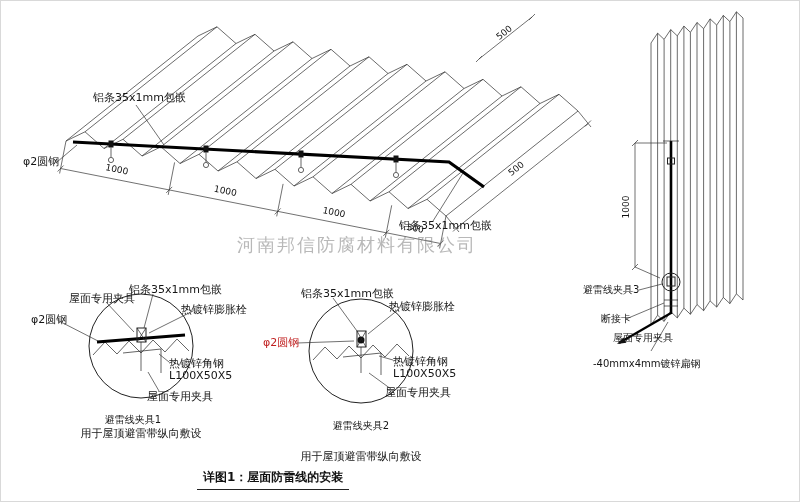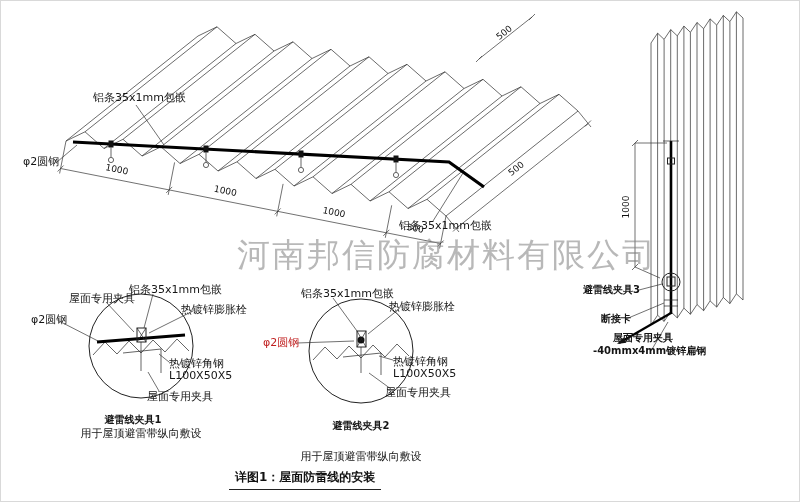--- a/index.html
+++ b/index.html
@@ -1,25 +1,25 @@
 <!DOCTYPE html>
 <html><head>
 <meta charset="utf-8">
 <style>
   * { margin:0; padding:0; box-sizing:border-box; }
   html,body { background:#fff; }
   body { font-family:"DejaVu Sans","Liberation Sans",sans-serif; }
   .canvas { position:relative; width:800px; height:502px; background:#fff; border:1px solid #d9d9d9; overflow:hidden; }
   svg.draw { position:absolute; left:0; top:0; }
   .lbl { position:absolute; font-size:11px; color:#151515; white-space:nowrap; line-height:1.1; }
-  .lbl10 { font-size:10px;font-weight:bold; }
+  .lbl10 { font-size:10px; }
   .red { color:#c02020; }
   .ctr { text-align:center; }
-  .watermark { position:absolute; left:236px; top:232px; font-size:33px; letter-spacing:2px; color:rgba(125,125,125,0.55); white-space:nowrap; }
-  .caption { position:absolute; font-size:12px; font-weight:bold; color:#111; border-bottom:1px solid #222; padding:0 6px 3px 6px; white-space:nowrap;margin-left:32px; }
+  .watermark { position:absolute; left:236px; top:232px; font-size:18px; letter-spacing:2px; color:rgba(125,125,125,0.55); white-space:nowrap; }
+  .caption { position:absolute; font-size:12px; font-weight:bold; color:#111; border-bottom:1px solid #222; padding:0 6px 3px 6px; white-space:nowrap; }
   
   .corr path { stroke:#3a3a3a; stroke-width:0.75; fill:none; }
   .outline { stroke:#222; stroke-width:1; fill:none; }
   .thin { stroke:#222; stroke-width:0.7; fill:none; }
   .wire { stroke:#000; stroke-width:3.2; fill:none; }
   .wire2 { stroke:#000; stroke-width:2.6; fill:none; }
   .leadg path { stroke:#333; stroke-width:0.7; fill:none; }
   .dimg path { stroke:#333; stroke-width:0.7; fill:none; }
   .dimtext { font-size:9px; fill:#111; }
 </style>
@@ -185,17 +185,17 @@
   <div class="lbl red" style="left:262px;top:336px">φ2圆钢</div>
   <div class="lbl" style="left:392px;top:355px">热镀锌角钢</div>
   <div class="lbl" style="left:392px;top:367px">L100X50X5</div>
   <div class="lbl" style="left:384px;top:386px">屋面专用夹具</div>
   <div class="lbl lbl10 ctr" style="left:308px;top:419px;width:104px">避雷线夹具2</div>
   <div class="lbl ctr" style="left:282px;top:450px;width:156px">用于屋顶避雷带纵向敷设</div>
 
   <div class="lbl lbl10" style="left:582px;top:283px">避雷线夹具3</div>
   <div class="lbl lbl10" style="left:600px;top:312px">断接卡</div>
   <div class="lbl lbl10" style="left:612px;top:331px">屋面专用夹具</div>
-  <div class="lbl lbl10" style="left:592px;top:344px">-40mmx4mm镀锌扁钢</div>
+  <div class="lbl lbl10" style="left:592px;top:357px">-40mmx4mm镀锌扁钢</div>
 
   <div class="caption" style="left:196px;top:468px">详图1：屋面防雷线的安装</div>
 
 </div>
 
 </body></html>

